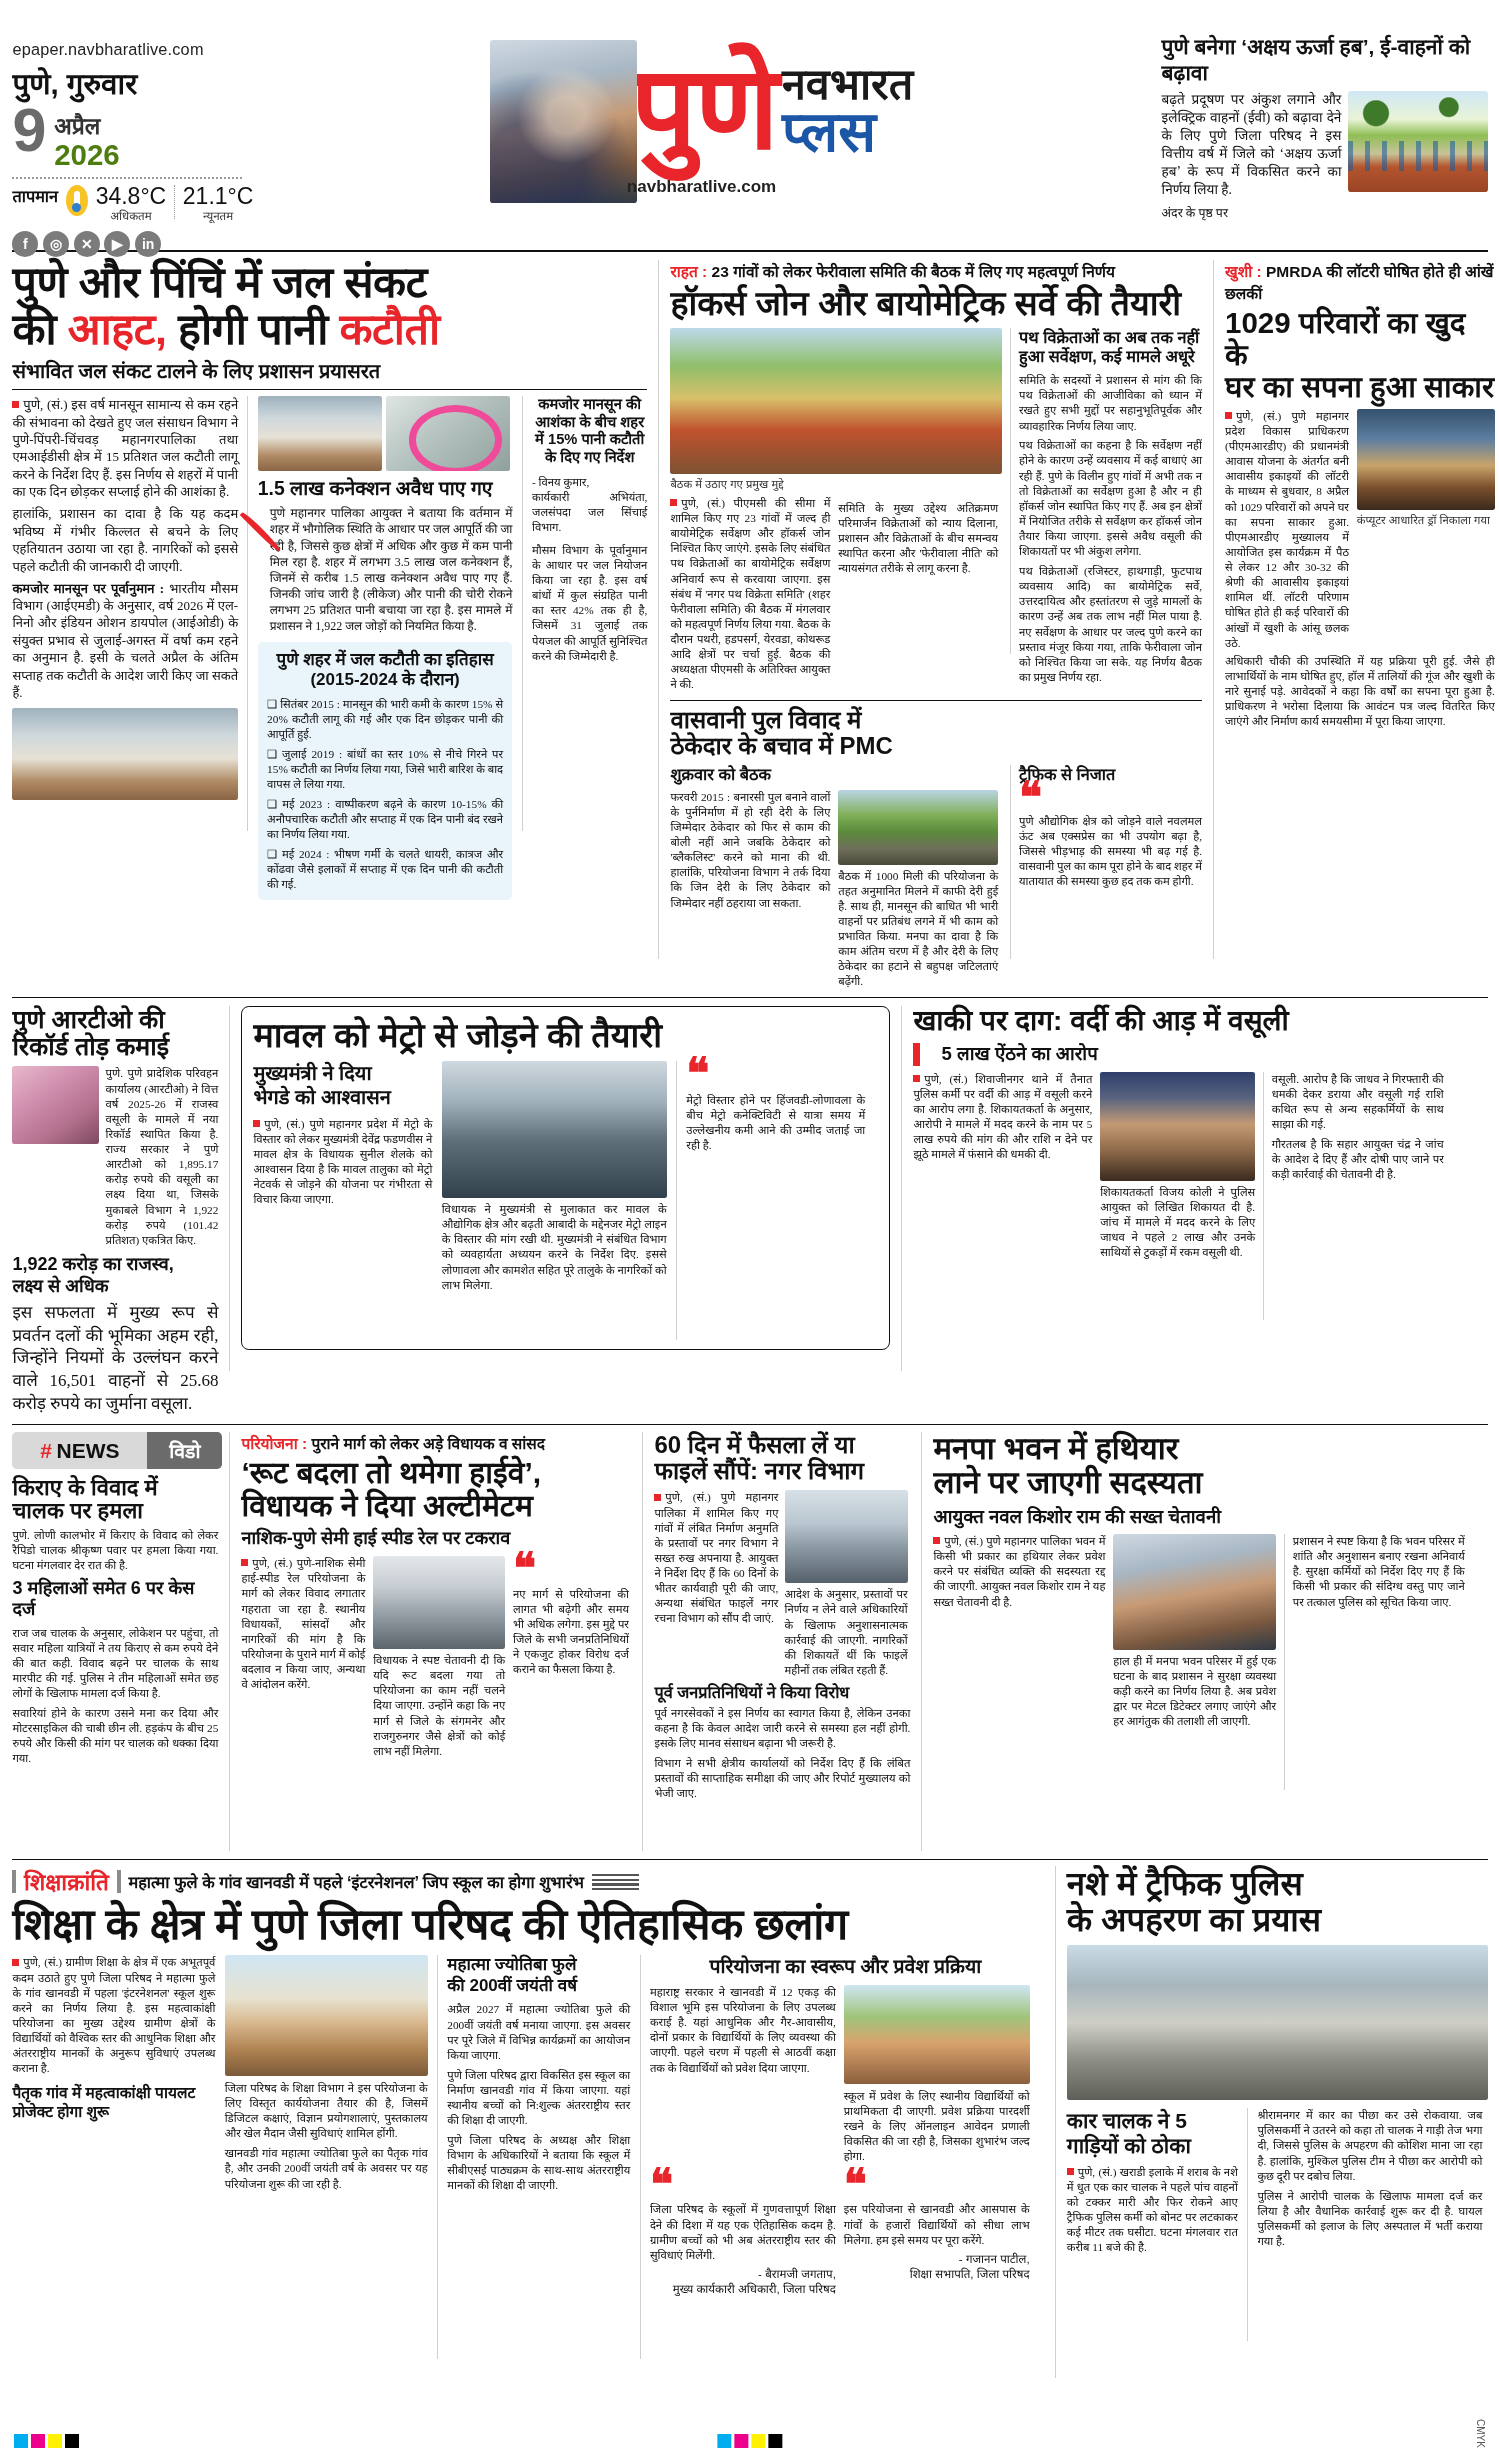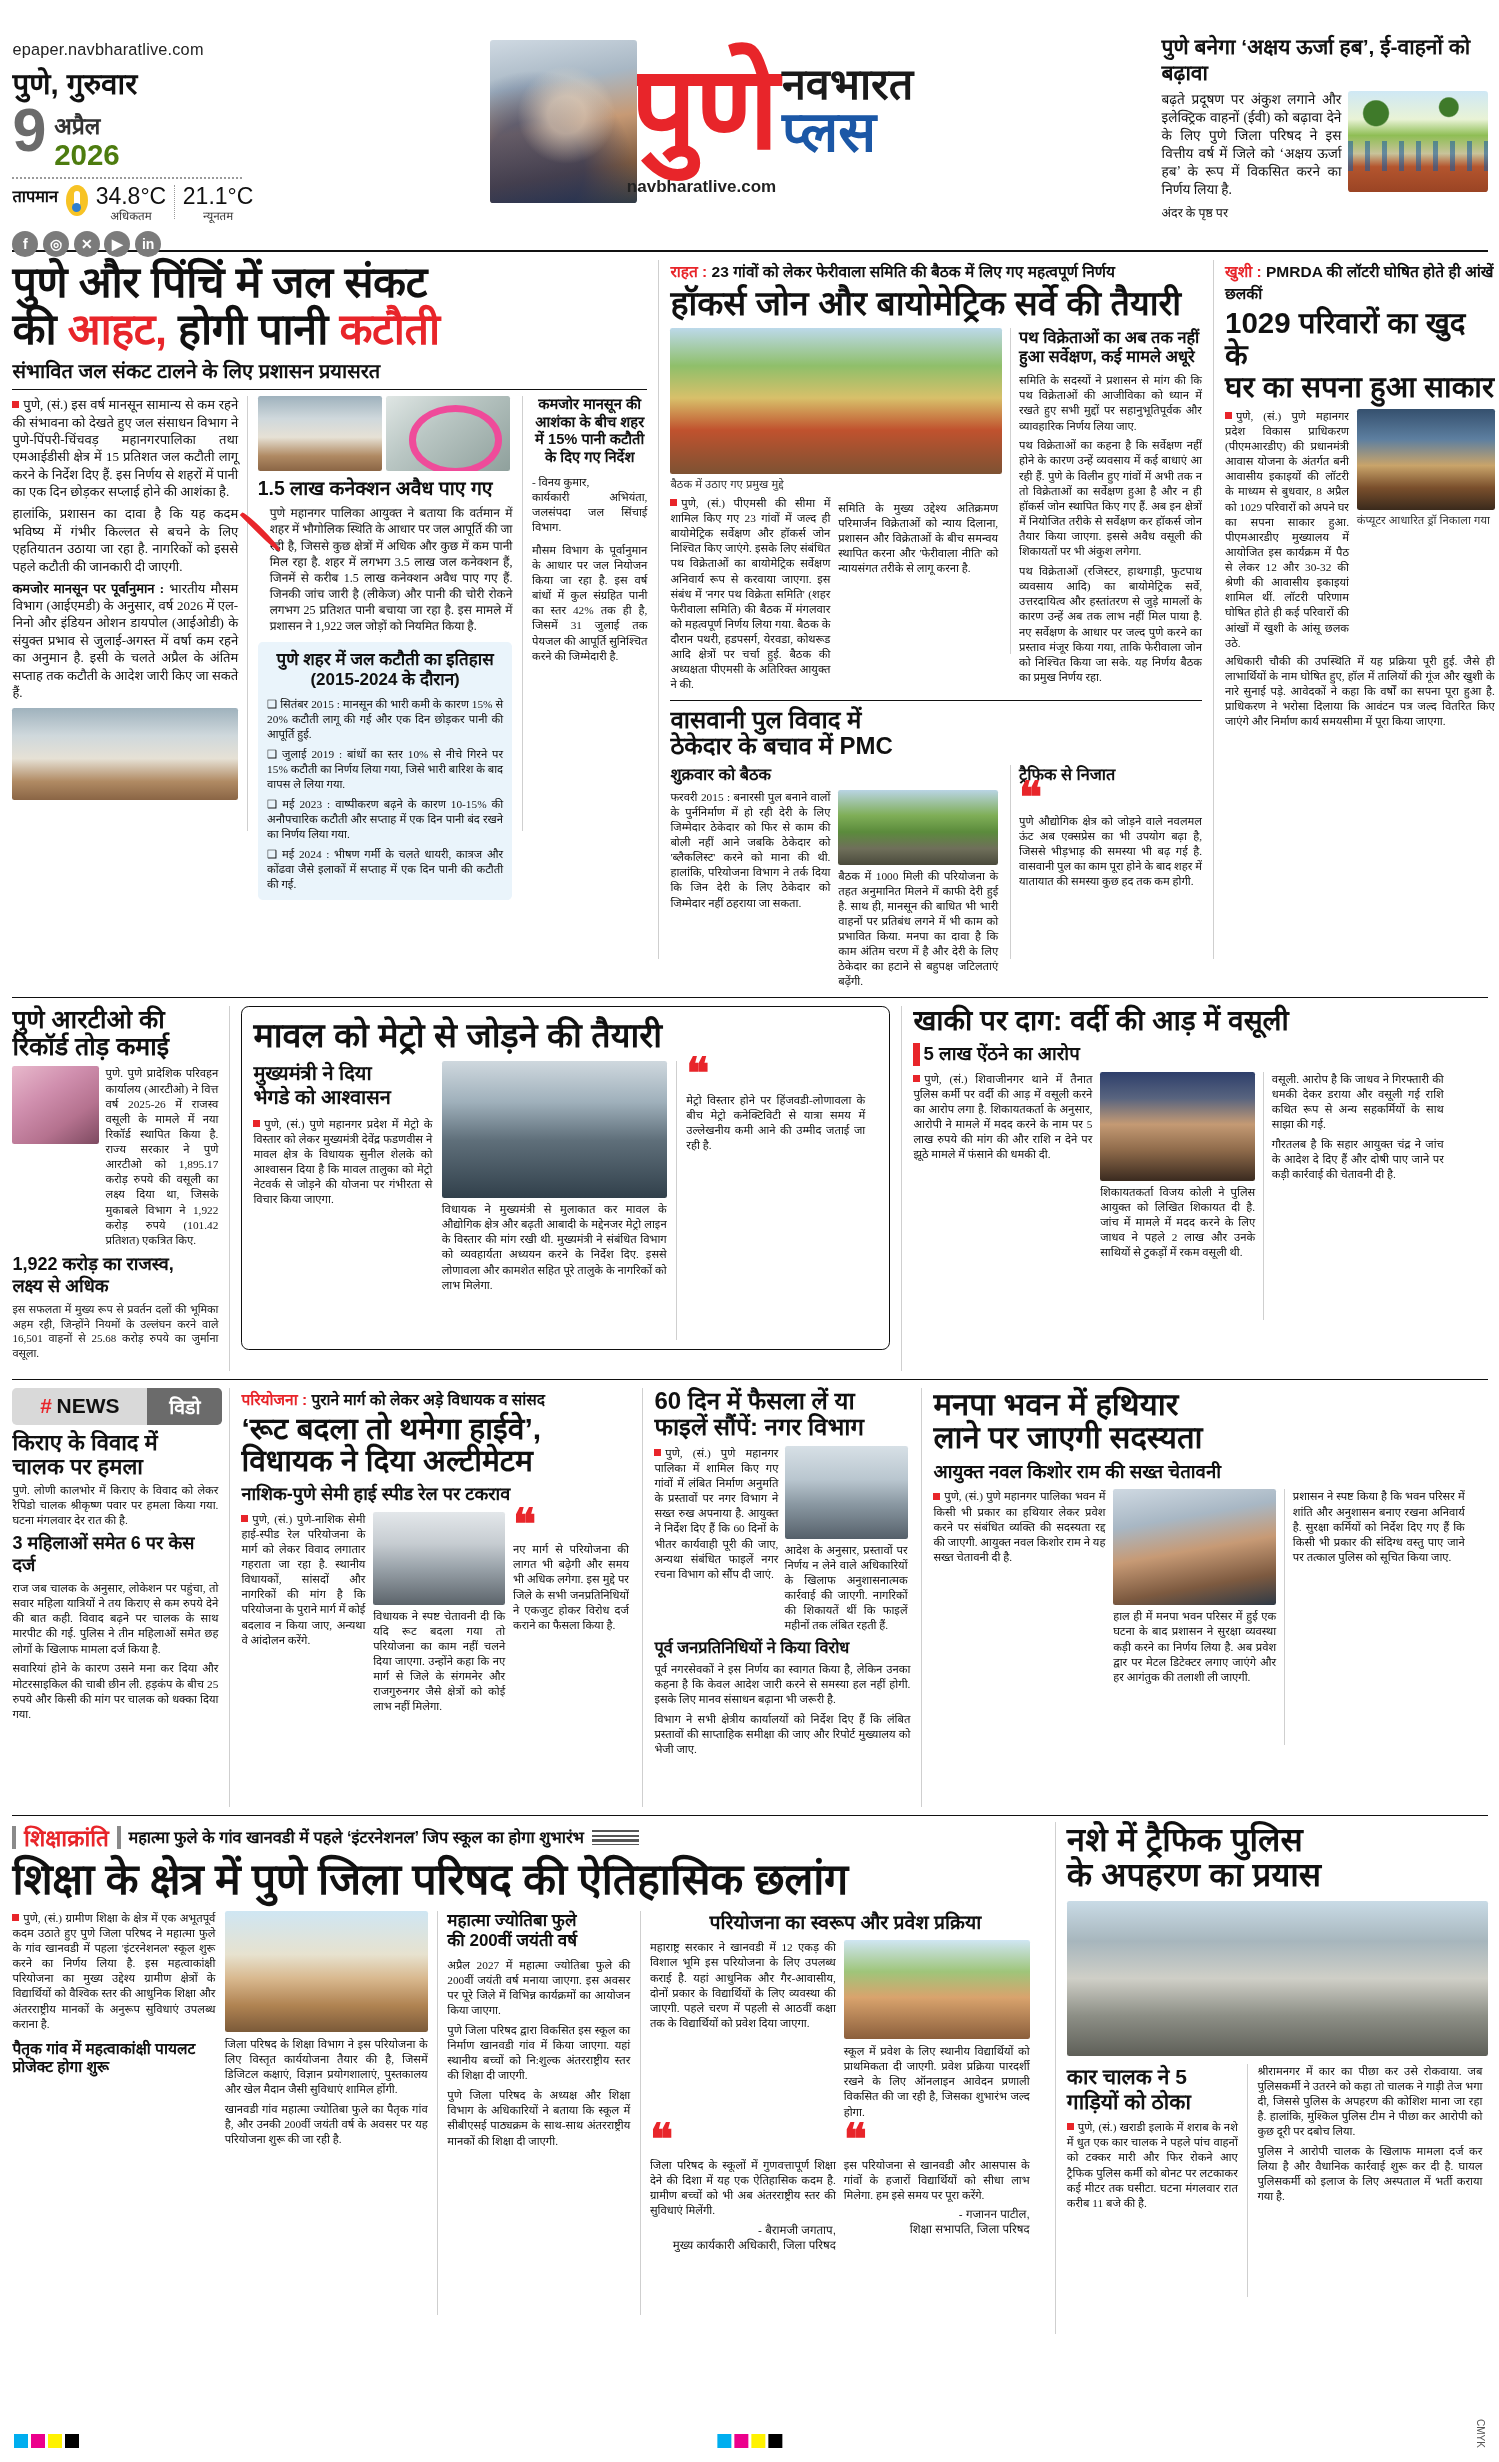--- a/index.html
+++ b/index.html
@@ -306,21 +306,21 @@
 
     <div style="width:206px;">
       <h2 class="head" style="font-size:25px;">पुणे आरटीओ की</h2>
       <h2 class="head" style="font-size:25px;">रिकॉर्ड तोड़ कमाई</h2>
       <div style="display:flex;gap:6.2px;margin-top:6.2px;">
         <div class="photo ph-money" style="width:87px;height:78px;flex:none;"></div>
         <p class="txt" style="font-size:11.3px;">पुणे. पुणे प्रादेशिक परिवहन कार्यालय (आरटीओ) ने वित्त वर्ष 2025-26 में राजस्व वसूली के मामले में नया रिकॉर्ड स्थापित किया है. राज्य सरकार ने पुणे आरटीओ को 1,895.17 करोड़ रुपये की वसूली का लक्ष्य दिया था, जिसके मुकाबले विभाग ने 1,922 करोड़ रुपये (101.42 प्रतिशत) एकत्रित किए.</p>
       </div>
       <div class="sub" style="font-size:18px;margin-top:6.2px;">1,922 करोड़ का राजस्व,</div>
       <div class="sub" style="font-size:18px;">लक्ष्य से अधिक</div>
-      <p class="txt" style="font-size:11px;margin-top:4.7px;">इस सफलता में मुख्य रूप से प्रवर्तन दलों की भूमिका अहम रही, जिन्होंने नियमों के उल्लंघन करने वाले 16,501 वाहनों से 25.68 करोड़ रुपये का जुर्माना वसूला.</p>
+      <p class="txt" style="font-size:17px;margin-top:4.7px;">इस सफलता में मुख्य रूप से प्रवर्तन दलों की भूमिका अहम रही, जिन्होंने नियमों के उल्लंघन करने वाले 16,501 वाहनों से 25.68 करोड़ रुपये का जुर्माना वसूला.</p>
     </div>
 
     <div class="vr" style="height:365px;"></div>
 
     <div class="box" style="width:649px;padding:9.3px 11px;">
       <h2 class="head" style="font-size:34px;">मावल को मेट्रो से जोड़ने की तैयारी</h2>
       <div style="display:flex;gap:9.3px;margin-top:7.8px;">
         <div style="width:179px;">
           <div class="sub" style="font-size:20px;">मुख्यमंत्री ने दिया</div>
           <div class="sub" style="font-size:20px;">भेगडे को आश्वासन</div>
@@ -335,21 +335,21 @@
           <div class="quote">❝</div>
           <p class="txt" style="font-size:11.3px;margin-top:6.2px;">मेट्रो विस्तार होने पर हिंजवडी-लोणावला के बीच मेट्रो कनेक्टिविटी से यात्रा समय में उल्लेखनीय कमी आने की उम्मीद जताई जा रही है.</p>
         </div>
       </div>
     </div>
 
     <div class="vr" style="height:365px;"></div>
 
     <div style="width:536px;">
       <h2 class="head" style="font-size:28px;">खाकी पर दाग: वर्दी की आड़ में वसूली</h2>
-      <div style="display:flex;align-items:center;gap:4px;margin-top:6.2px;">
+      <div style="display:flex;align-items:center;gap:22px;margin-top:6.2px;">
         <span style="width:6.2px;height:23px;background:#e8252a;display:inline-block;"></span>
         <span class="sub" style="font-size:18.6px;">5 लाख ऐंठने का आरोप</span>
       </div>
       <div style="display:flex;gap:7.8px;margin-top:6.2px;">
         <p class="txt" style="font-size:11.3px;width:179px;"><span class="sq"></span><span>पुणे, (सं.) शिवाजीनगर थाने में तैनात पुलिस कर्मी पर वर्दी की आड़ में वसूली करने का आरोप लगा है. शिकायतकर्ता के अनुसार, आरोपी ने मामले में मदद करने के नाम पर 5 लाख रुपये की मांग की और राशि न देने पर झूठे मामले में फंसाने की धमकी दी.</span></p>
         <div style="width:155px;">
           <div class="photo ph-cop" style="height:109px;"></div>
           <p class="txt" style="font-size:11.3px;margin-top:3.9px;">शिकायतकर्ता विजय कोली ने पुलिस आयुक्त को लिखित शिकायत दी है. जांच में मामले में मदद करने के लिए जाधव ने पहले 2 लाख और उनके साथियों से टुकड़ों में रकम वसूली थी.</p>
         </div>
         <div class="vr" style="height:248px;"></div>

